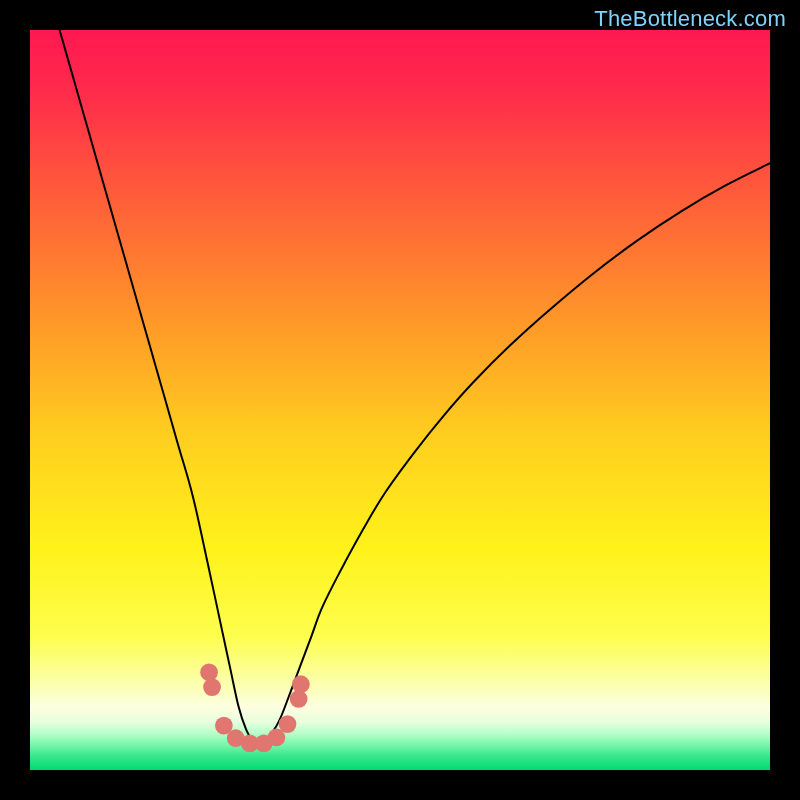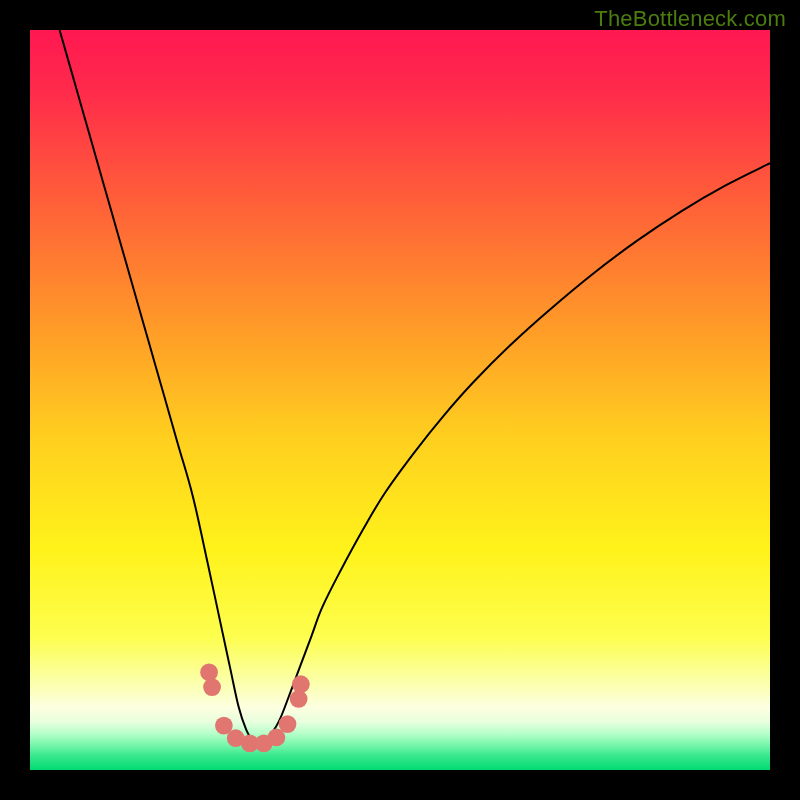--- a/index.html
+++ b/index.html
@@ -30,21 +30,21 @@
   .gradient {
     position: absolute;
     left: 0;
     right: 0;
     width: 100%;
   }
   .watermark {
     position: absolute;
     top: 6px;
     right: 14px;
-    color: #4d7c0f;
+    color: #7dd3fc;
     font-size: 22px;
     font-weight: 500;
     letter-spacing: 0.2px;
   }
   svg.curve {
     position: absolute;
     left: 0;
     top: 0;
     width: 100%;
     height: 100%;

